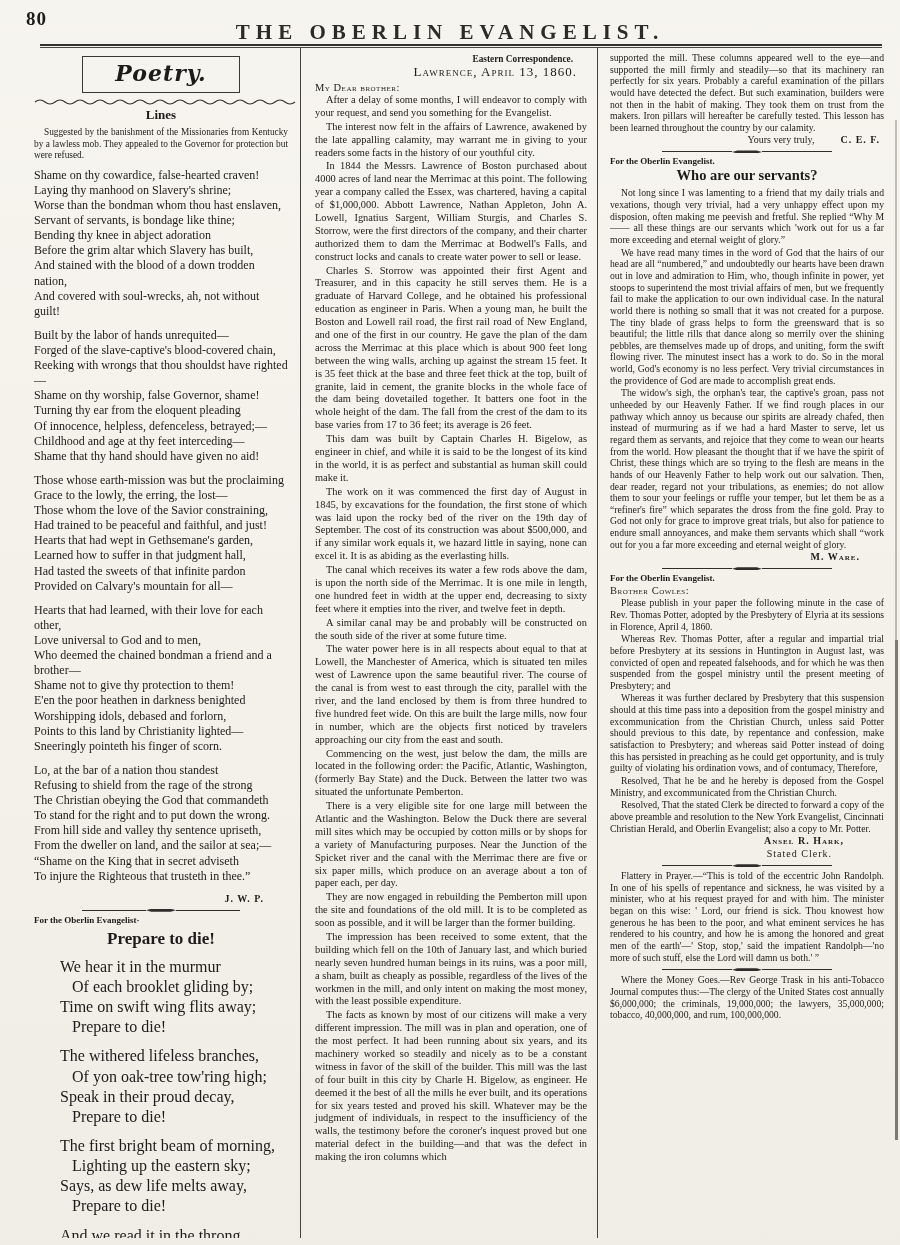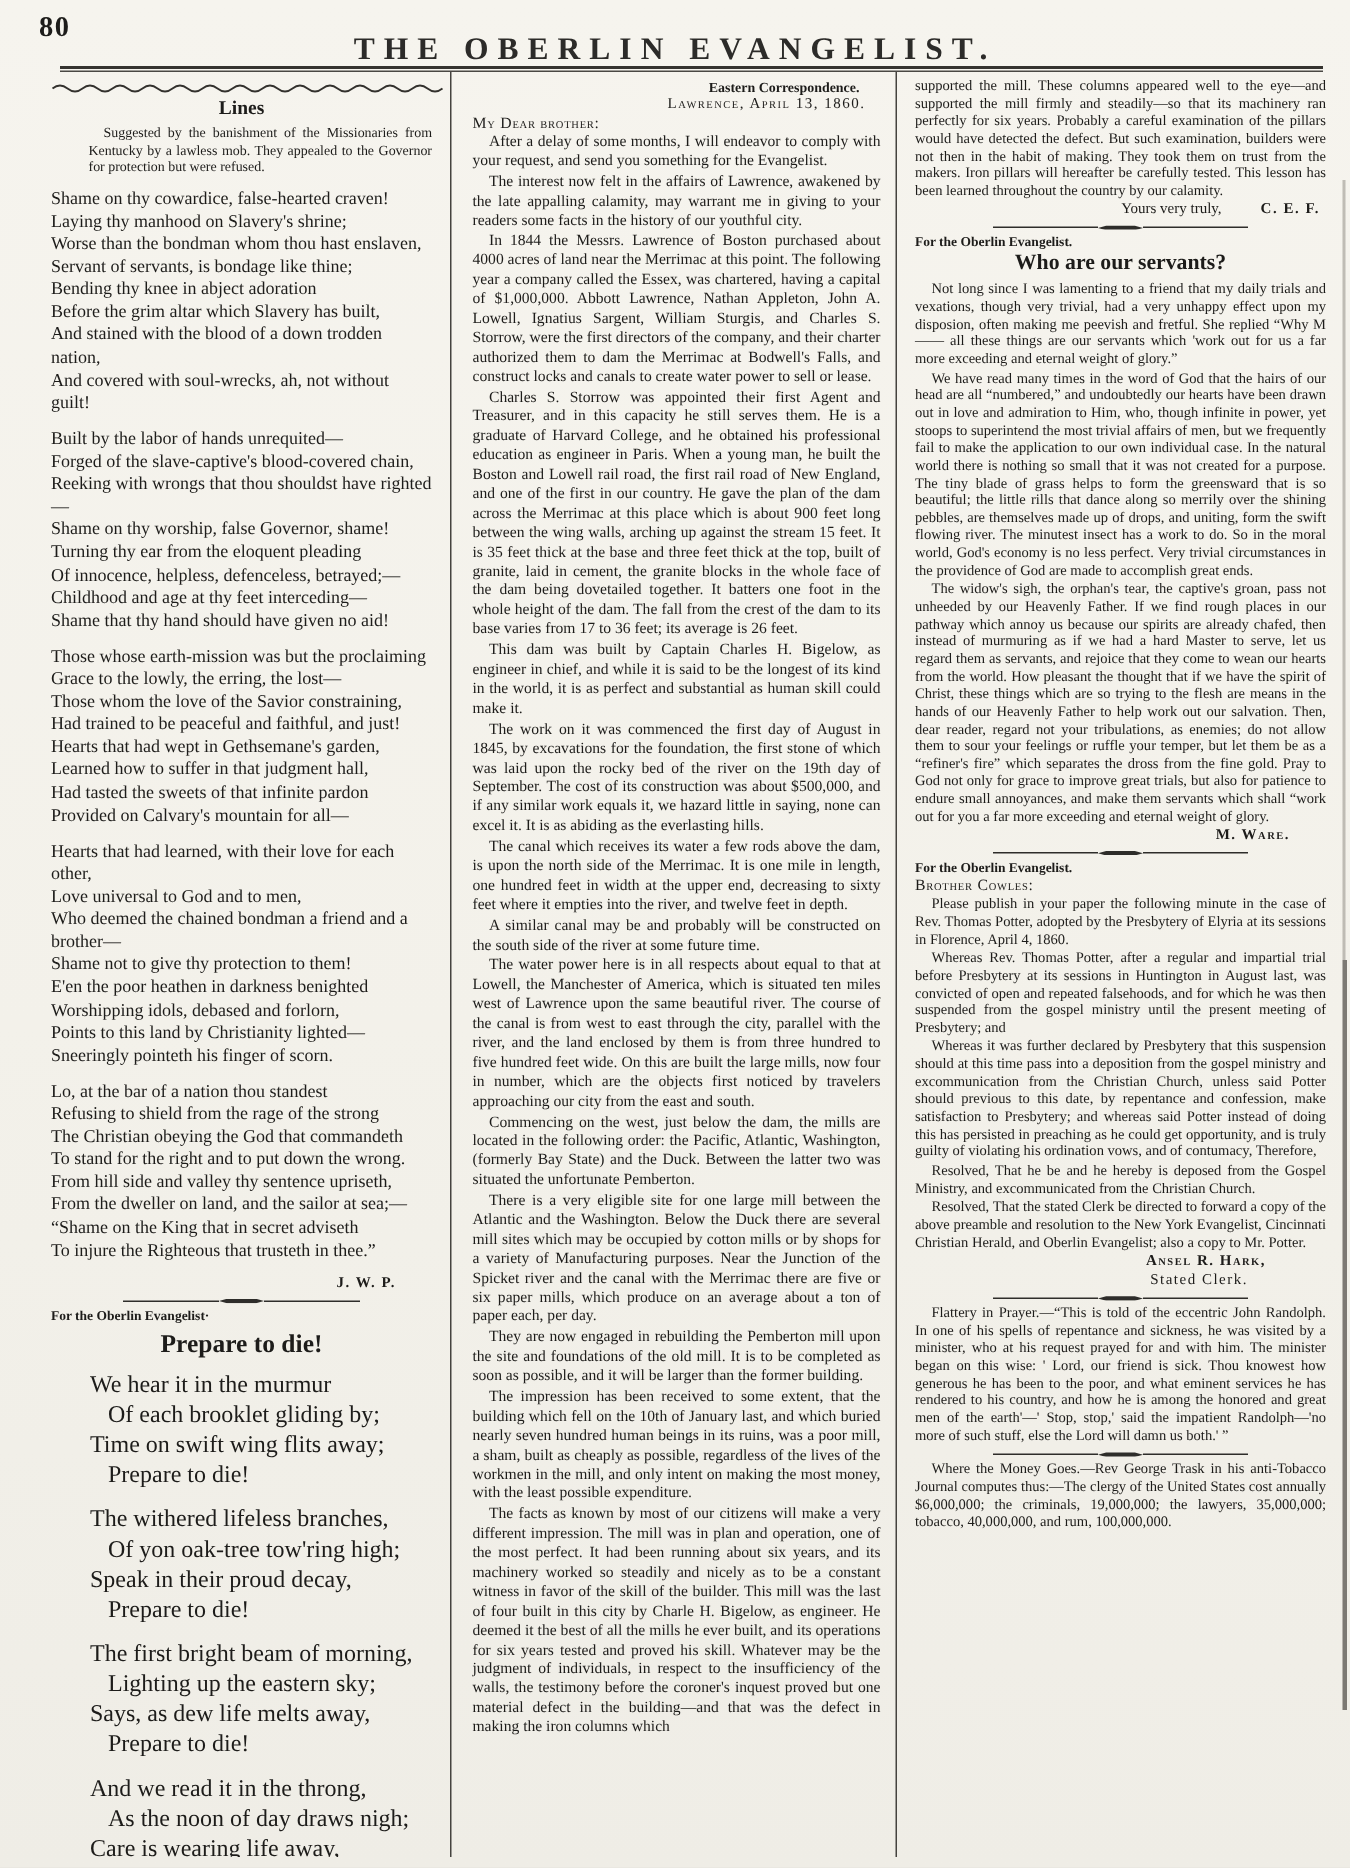--- a/index.html
+++ b/index.html
@@ -31,48 +31,51 @@
   .divider { display:flex; align-items:center; justify-content:center; width:62%; margin:5px auto 3px; }
   .divider::before, .divider::after { content:""; flex:1; border-top:1px solid #2e2d2a; }
   .diamond { width:30px; height:3px; background:#2e2d2a;
     clip-path:polygon(0 50%,18% 0,82% 0,100% 50%,82% 100%,18% 100%); }
   
   .poetry-box { width:158px; margin:2px auto 4px; border:1px solid #3a3834; text-align:center; padding:3px 0 6px; }
   .poetry-title { font-size:22px; font-weight:bold; font-style:italic; letter-spacing:1px; font-family:"DejaVu Serif",serif; }
   .wavy { display:block; margin:0 auto 2px; }
   .poem-title { text-align:center; font-weight:bold; font-size:13px; margin:2px 0 4px; }
   .poem-title-big { text-align:center; font-weight:bold; font-size:17px; margin:4px 0 8px; }
-  .epigraph { font-size:9.3px; text-align:justify; text-indent:10px; line-height:1.25; margin-bottom:6px;margin-left:25px; }
+  .epigraph { font-size:9.3px; text-align:justify; text-indent:10px; line-height:1.25; margin-bottom:6px; }
   .stanza { white-space:pre-wrap; font-size:12px; line-height:1.26; margin:0 0 9px 0; }
   .stanzas-centered .stanza { margin-left:26px; font-size:16px; }
   .poem-sig { text-align:right; font-size:10px; font-weight:bold; letter-spacing:1px; margin:0 24px 2px 0; }
   .dateline-left { font-size:10.5px; font-weight:bold; margin-top:2px; }
   
   .corr-label { text-align:right; font-size:9.3px; font-weight:bold; margin:2px 14px 0 0; }
-  .corr-dateline { text-align:right; font-variant:small-caps; font-size:10px; letter-spacing:1px; margin:0 10px 2px 0; }
+  .corr-dateline { text-align:right; font-variant:small-caps; font-size:13px; letter-spacing:1px; margin:0 10px 2px 0; }
   .salutation { font-variant:small-caps; font-size:10.5px; letter-spacing:.5px; margin:2px 0 1px; }
   
   .article-title { text-align:center; font-weight:bold; font-size:14.5px; margin:1px 0 3px; }
   .scan-edge { position:absolute; right:2px; top:640px; width:3px; height:500px; background:#55524c; opacity:.75; }
   .scan-edge-top { position:absolute; right:3px; top:120px; width:2px; height:520px; background:#8a867e; opacity:.5; }
 </style>
 </head>
 <body>
 
 <div class="page">
 
   <div class="header">
     <div class="page-number">80</div>
     <div class="masthead">THE OBERLIN EVANGELIST.</div>
   </div>
   <div class="header-rule"></div>
 
   <div class="columns">
 
     <div class="col col-left">
+      <div class="poetry-box">
+        <div class="poetry-title">Poetry.</div>
+      </div>
       <svg class="wavy" width="262" height="8" viewBox="0 0 262 8">
         <path d="M1 5 q5 -4 10 0 t10 0 t10 0 t10 0 t10 0 t10 0 t10 0 t10 0 t10 0 t10 0 t10 0 t10 0 t10 0 t10 0 t10 0 t10 0 t10 0 t10 0 t10 0 t10 0 t10 0 t10 0 t10 0 t10 0 t10 0 t10 0" stroke="#33312d" stroke-width="1.2" fill="none"></path>
       </svg>
       <div class="poem-title">Lines</div>
       <div class="epigraph">Suggested by the banishment of the Missionaries from Kentucky by a lawless mob.  They appealed to the Governor for protection but were refused.</div>
       <div>
           <p class="stanza">Shame on thy cowardice, false-hearted craven!
 Laying thy manhood on Slavery's shrine;
 Worse than the bondman whom thou hast enslaven,
 Servant of servants, is bondage like thine;

